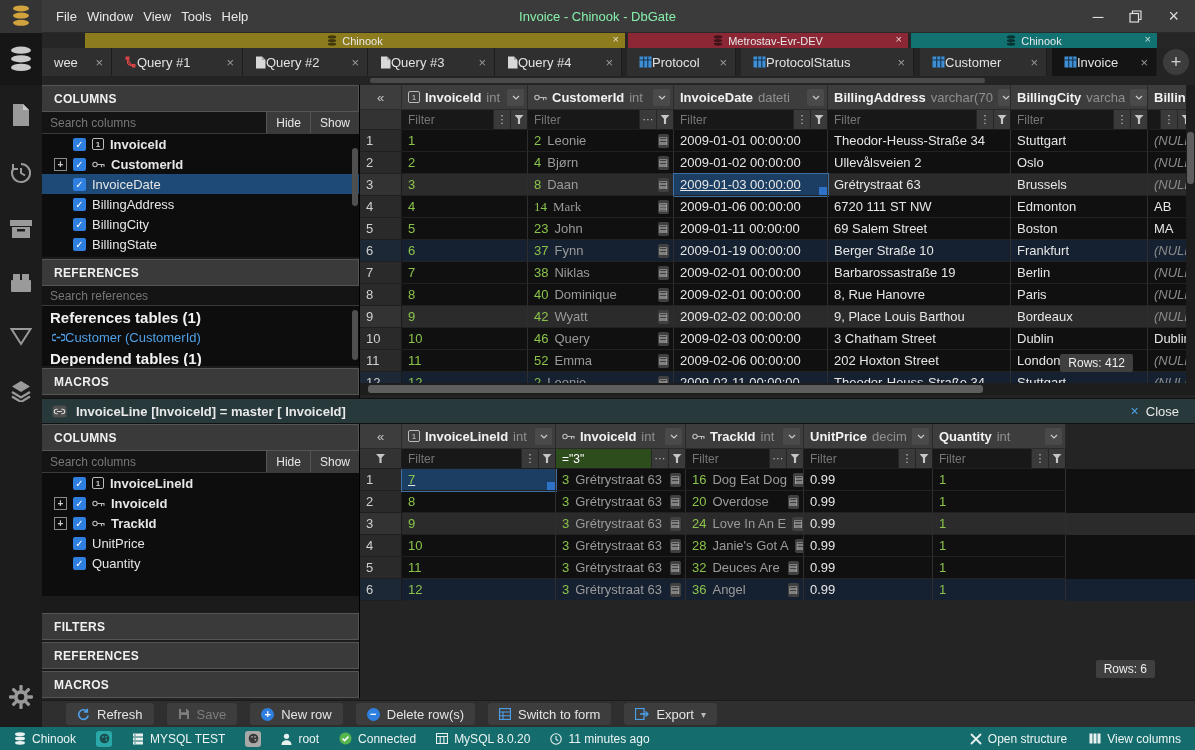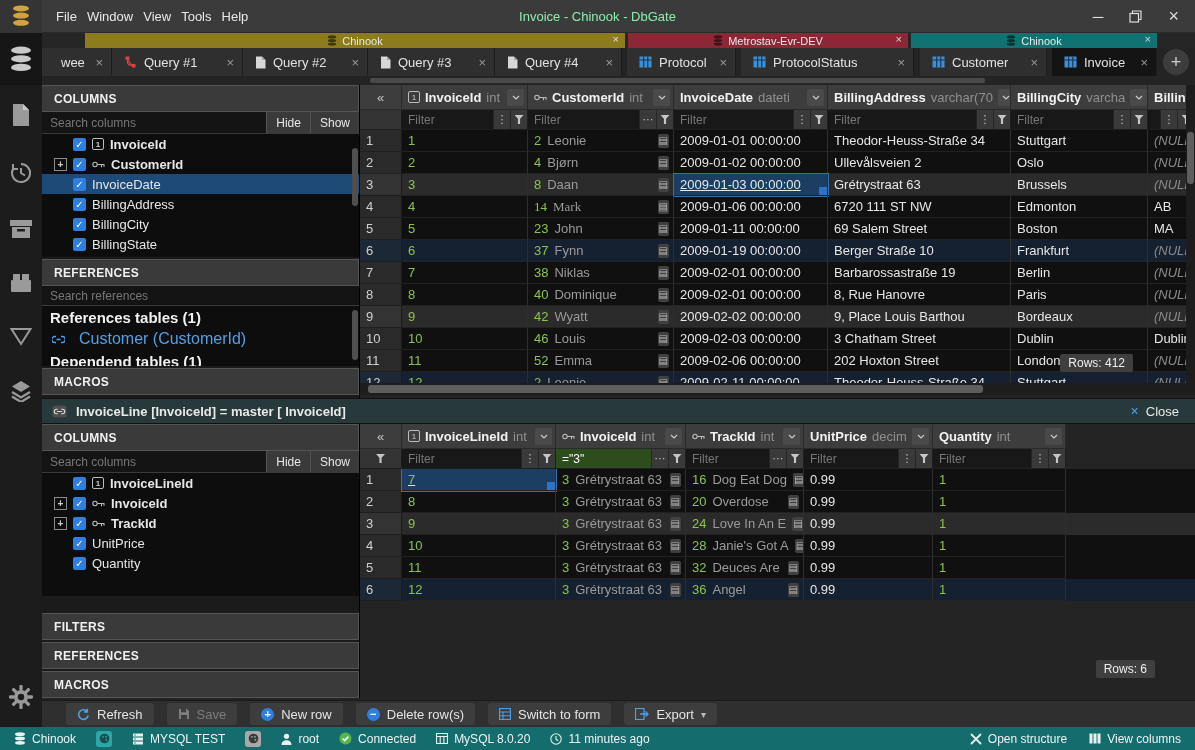--- a/index.html
+++ b/index.html
@@ -15,21 +15,21 @@
   .tb-title { position:absolute; left:0; right:0; text-align:center; color:#86efac; pointer-events:none; }
   .tb-controls { margin-left:auto; display:flex; gap:26px; padding-right:16px; align-items:center; z-index:2; }
   .tb-controls span { color:#ddd; font-size:15px; }
 
   
   .tabstrip { position:absolute; left:42px; top:33px; right:0; height:52px; background:#242424; }
   .groups-row { position:absolute; left:0; top:0; right:0; height:15px; background:#262626; }
   .tab-group { position:absolute; top:0; height:15px; display:flex; align-items:center; justify-content:center; gap:5px; font-size:11px; color:#e8e8e8; }
   .tg-close { position:absolute; right:6px; top:0; font-size:11px; color:rgba(255,255,255,.75); }
   .tabs-row { position:absolute; left:0; top:15px; right:0; height:28px; display:flex; }
-  .tab { height:28px; display:flex; align-items:center; gap:7px; padding:0 8px 0 12px; background:#2f2f2f; border-right:1px solid #1d1d1d; color:#e2e2e2; white-space:nowrap; overflow:hidden; flex:none; }
+  .tab { height:28px; display:flex; align-items:center; padding:0 8px 0 12px; background:#2f2f2f; border-right:1px solid #1d1d1d; color:#e2e2e2; white-space:nowrap; overflow:hidden; flex:none; }
   .tab.active { background:#141414; }
   .tab .tab-close { color:#9a9a9a; font-size:13px; margin-left:auto; }
   .tab-plus { position:absolute; top:16px; width:26px; height:26px; border-radius:50%; background:#3d3d3d; color:#cfcfcf; font-size:18px; display:flex; align-items:center; justify-content:center; }
   .tabs-scroll { position:absolute; top:45px; left:328px; width:615px; height:5px; background:#4a4a4a; border-radius:2px; }
 
   
   .rail { position:absolute; left:0; top:33px; width:42px; height:694px; background:#1c1c1c; }
   .rail-top { height:52px; background:#161616; display:flex; align-items:center; justify-content:center; }
   .rail-items { display:flex; flex-direction:column; align-items:center; gap:34px; padding-top:18px; }
   .rail-gear { position:absolute; bottom:18px; left:0; width:42px; display:flex; justify-content:center; }
@@ -48,21 +48,21 @@
   .sb-list.cols-top { flex:none; height:123px; }
   .sb-list.cols-bottom { flex:none; height:123px; }
   .sb-list.refs { flex:none; height:60px; }
   .sb-item { height:20px; display:flex; align-items:center; gap:6px; padding-left:6px; font-size:13px; color:#e6e6e6; font-weight:bold; white-space:nowrap; }
   .sb-item.plain { font-weight:normal; }
   .sb-item.sel { background:#1d4a77; }
   .sb-exp { width:13px; height:13px; border:1px solid #8a8a8a; color:#ccc; font-size:10px; line-height:11px; text-align:center; flex:none; }
   .sb-exp-sp { width:13px; flex:none; }
   .cbox { width:13px; height:13px; background:#2f7fe0; border-radius:2px; color:#fff; font-size:10px; line-height:13px; text-align:center; flex:none; }
   .ref-group { font-weight:bold; color:#f0f0f0; font-size:15px; padding:3px 0 2px 8px; }
-  .ref-link { display:flex; align-items:center; gap:14px; color:#4ea1e8; font-size:16px; padding:2px 0 2px 10px; }
+  .ref-link { display:flex; align-items:center; gap:0; color:#4ea1e8; font-size:13px; padding:2px 0 2px 10px; }
   .mini-scroll { position:absolute; right:1px; width:6px; background:#4f4f4f; border-radius:3px; }
   .sb-fill { flex:1; }
 
   
   .grid { position:absolute; left:360px; right:0; background:#242424; overflow:hidden; }
   .grid-main { top:85px; height:310px; }
   .grid-detail { top:424px; height:276px; }
   .g-hrow { display:flex; height:25px; }
   .g-hcell { flex:none; background:#3d3d3d; border-right:1px solid #2a2a2a; border-bottom:1px solid #2a2a2a; display:flex; align-items:center; gap:5px; padding:0 3px 0 6px; overflow:hidden; white-space:nowrap; }
   .g-hname { font-weight:bold; color:#f2f2f2; }
@@ -744,21 +744,21 @@
           <span class="g-null">(NULL)</span>
         </div>
       </div>
       <div class="g-row">
         <div class="g-rn" style="width:42px;">10</div>
         <div class="g-cell" style="width:126px;">
           <span class="g-num">10</span>
         </div>
         <div class="g-cell" style="width:146px;">
           <span class="g-num">46</span>
-          <span class="g-name">Louis</span>
+          <span class="g-name">Query</span>
           <span class="doc-ic">▤</span>
         </div>
         <div class="g-cell" style="width:154px;">
           <span class="g-text">2009-02-03 00:00:00</span>
         </div>
         <div class="g-cell" style="width:183px;">
           <span class="g-text">3 Chatham Street</span>
         </div>
         <div class="g-cell" style="width:137px;">
           <span class="g-text">Dublin</span>

